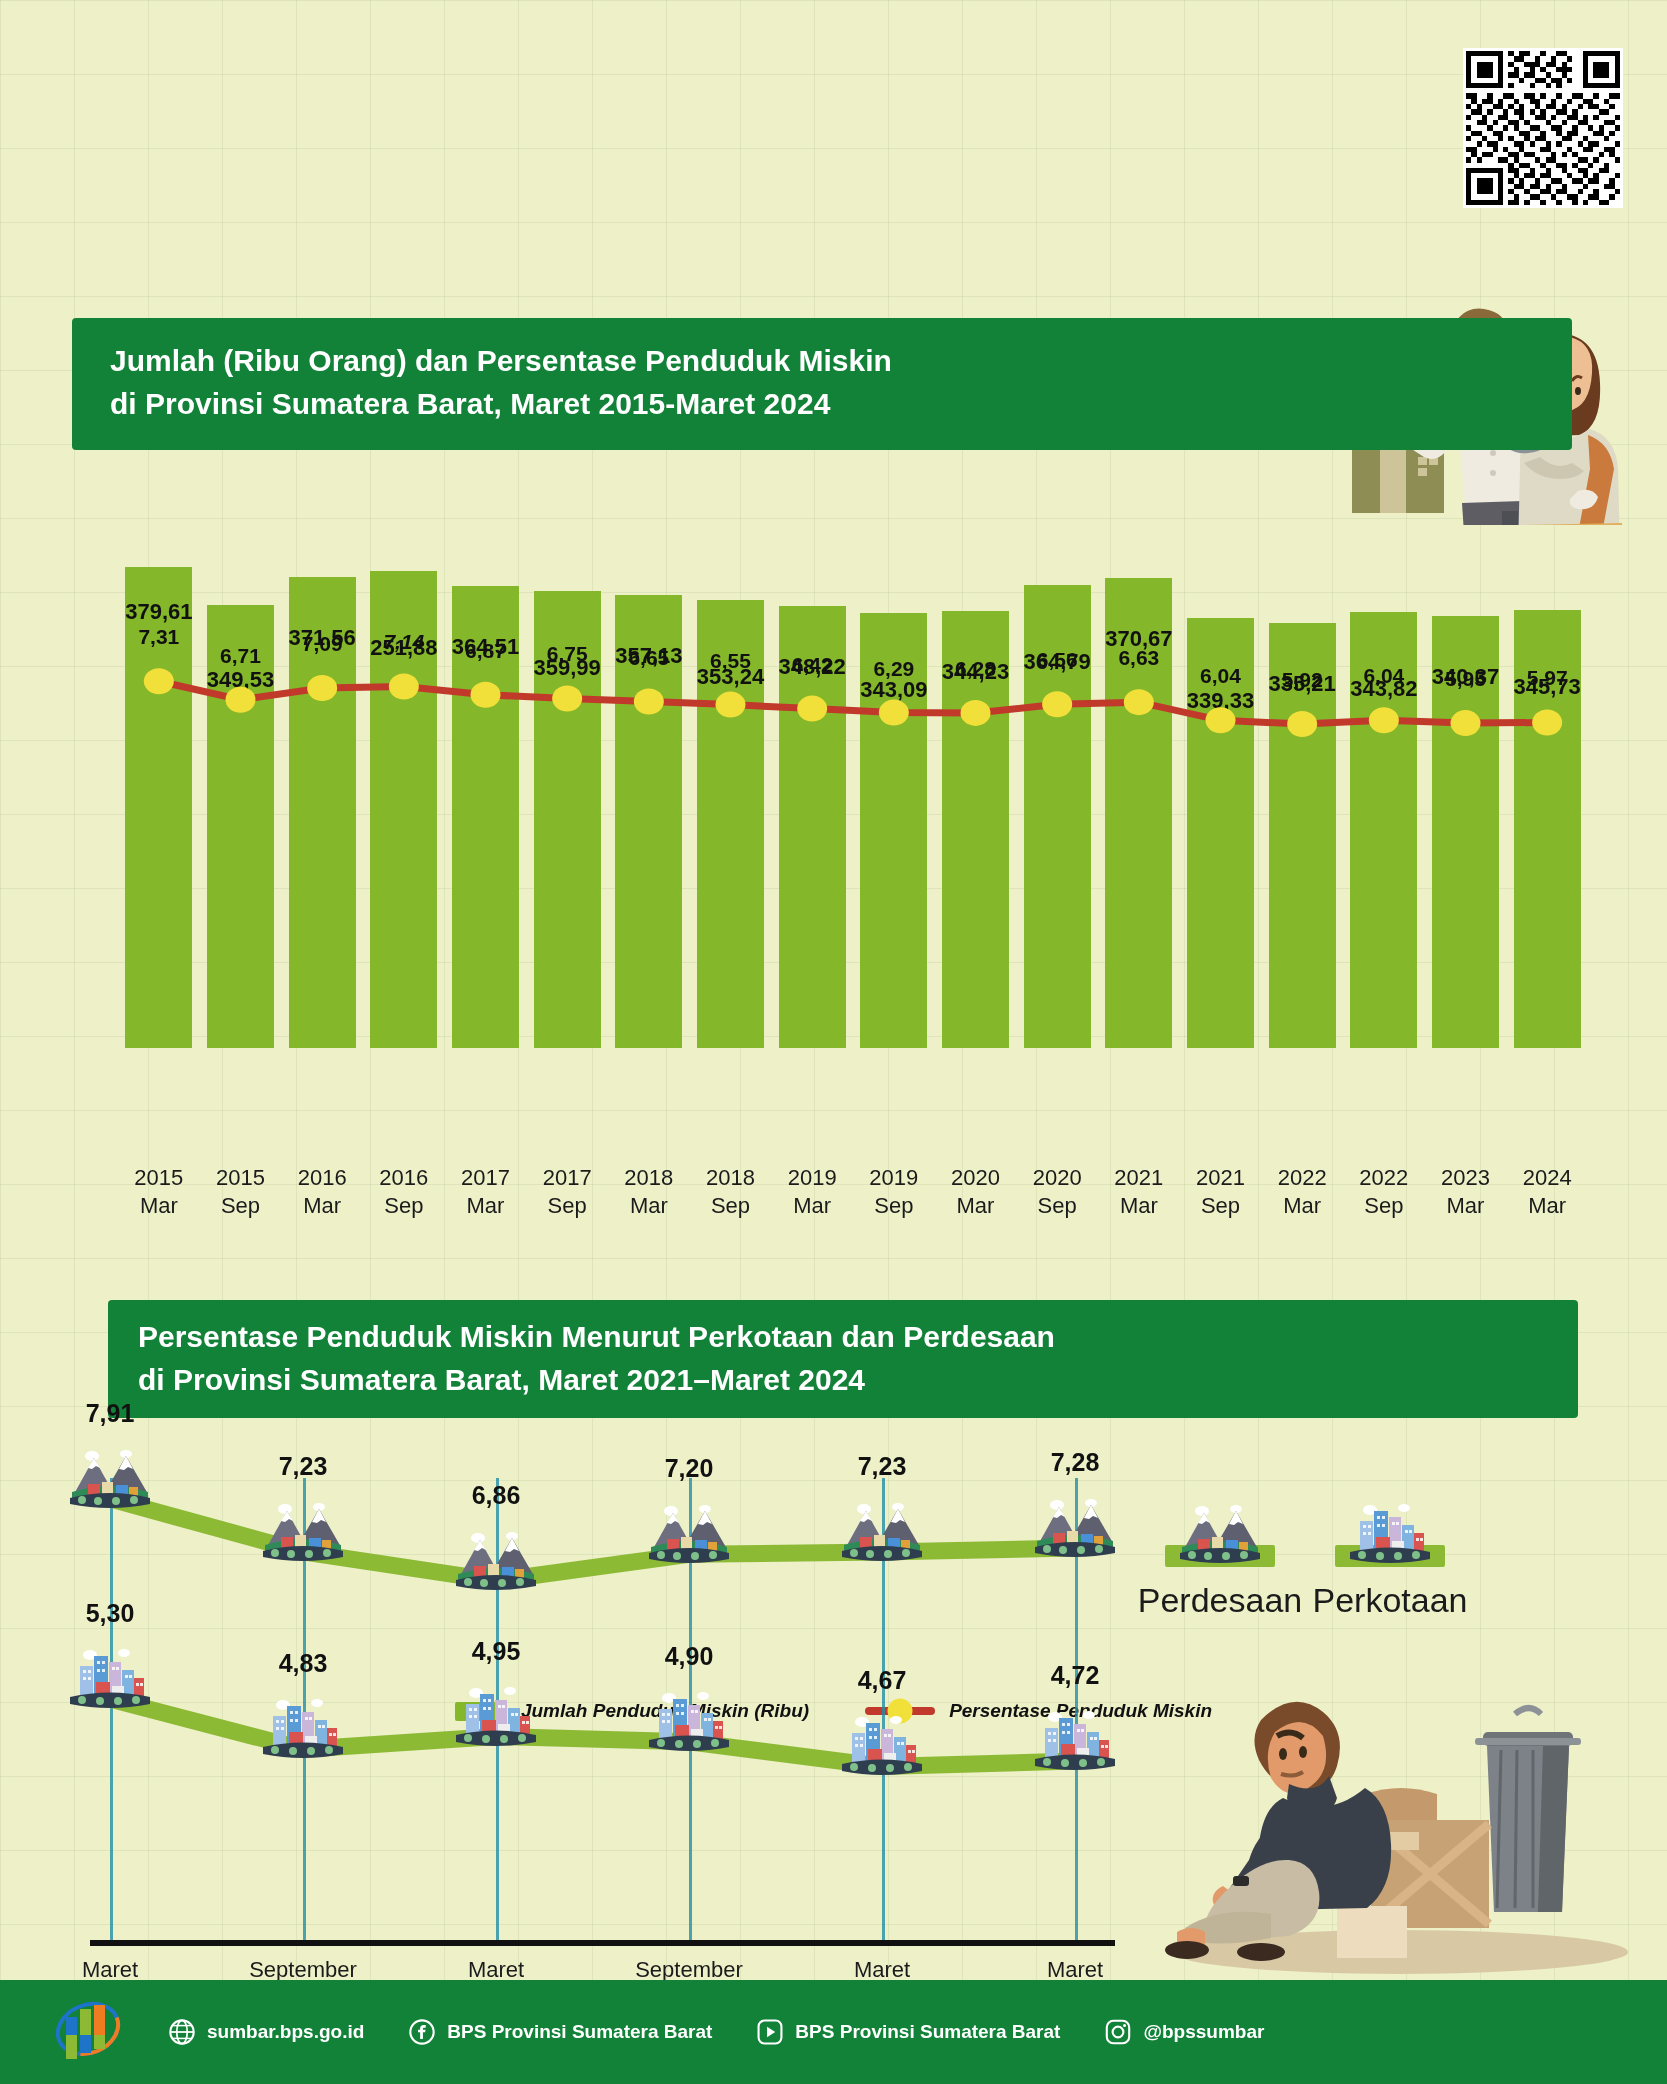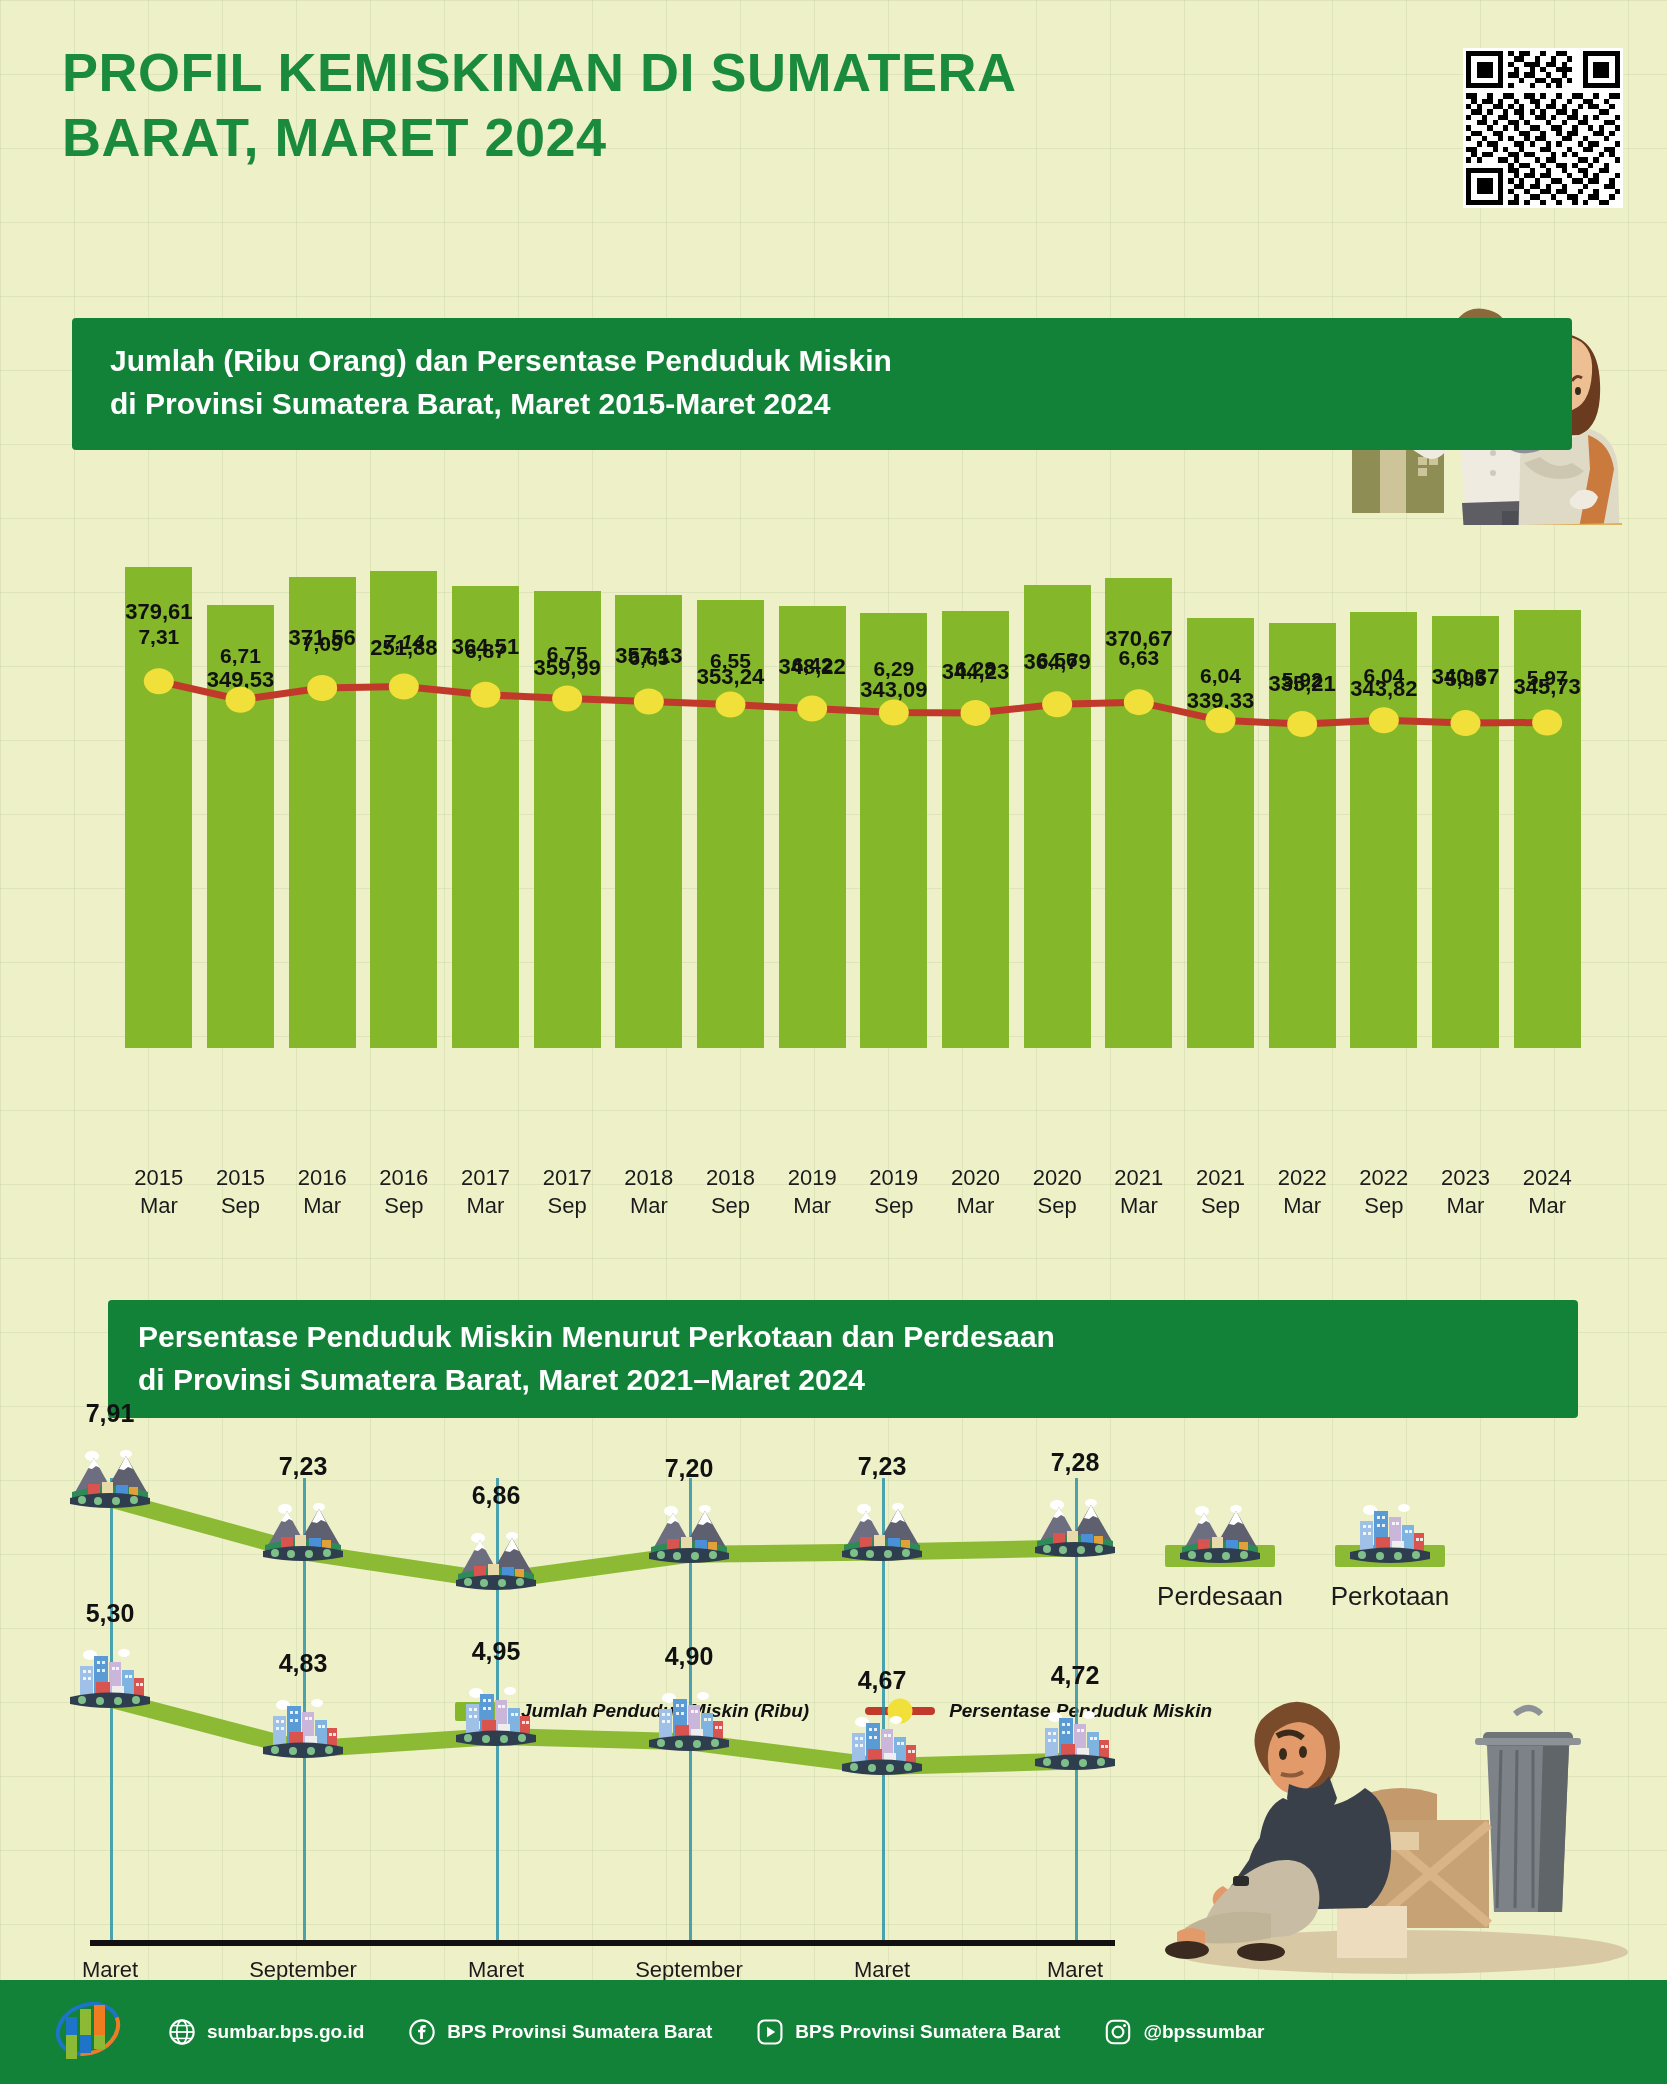--- a/index.html
+++ b/index.html
@@ -87,21 +87,21 @@
   .axis2{position:absolute;height:6px;background:#111;}
   .dlab{position:absolute;font-size:25px;font-weight:bold;color:#111;white-space:nowrap;text-align:center;}
   .xlab2{position:absolute;font-size:22px;color:#1b1b1b;text-align:center;line-height:1.3;white-space:nowrap;}
   .ikon{position:absolute;width:84px;height:62px;}
 
   
   .legend2{position:absolute;left:1160px;top:1545px;width:380px;}
   .lg2{position:absolute;text-align:center;width:180px;}
   .lg2 .bar2{width:110px;height:22px;background:#8cba35;margin:0 auto;border-radius:2px;position:relative;}
   .lg2 .ic{position:absolute;left:50%;transform:translateX(-50%);bottom:4px;width:84px;height:60px;}
-  .lg2 .cap{font-size:26px;color:#1b1b1b;margin-top:14px;}
+  .lg2 .cap{font-size:34px;color:#1b1b1b;margin-top:14px;}
 
   
   .homeless{position:absolute;left:1165px;top:1690px;width:470px;height:290px;}
 
   
   .footer{
     position:absolute;left:0;bottom:0;width:1667px;height:104px;
     background:#128239;display:flex;align-items:center;
   }
   .flogo{margin-left:52px;width:72px;height:70px;}
@@ -112,22 +112,20 @@
   .fitem{display:flex;align-items:center;gap:11px;color:#fff;margin-left:44px;}
   .fitem .ftxt{font-size:19px;font-weight:bold;white-space:nowrap;}
   .fitem svg{display:block;}
 </style>
 </head>
 <body>
 
 <div class="page">
   <div class="grid"></div>
 
-  <div class="title">PROFIL KEMISKINAN DI
-SUMATERA BARAT, MARET 2024</div>
 
   <div class="qr">
     <svg viewBox="0 0 29 29" shape-rendering="crispEdges">
       <rect width="29" height="29" fill="#fff"></rect>
       <g fill="#000">
         <rect x="0" y="0" width="7" height="1"></rect>
           <rect x="0" y="6" width="7" height="1"></rect>
         <rect x="0" y="0" width="1" height="7"></rect>
           <rect x="6" y="0" width="1" height="7"></rect>
         <rect x="2" y="2" width="3" height="3"></rect>

